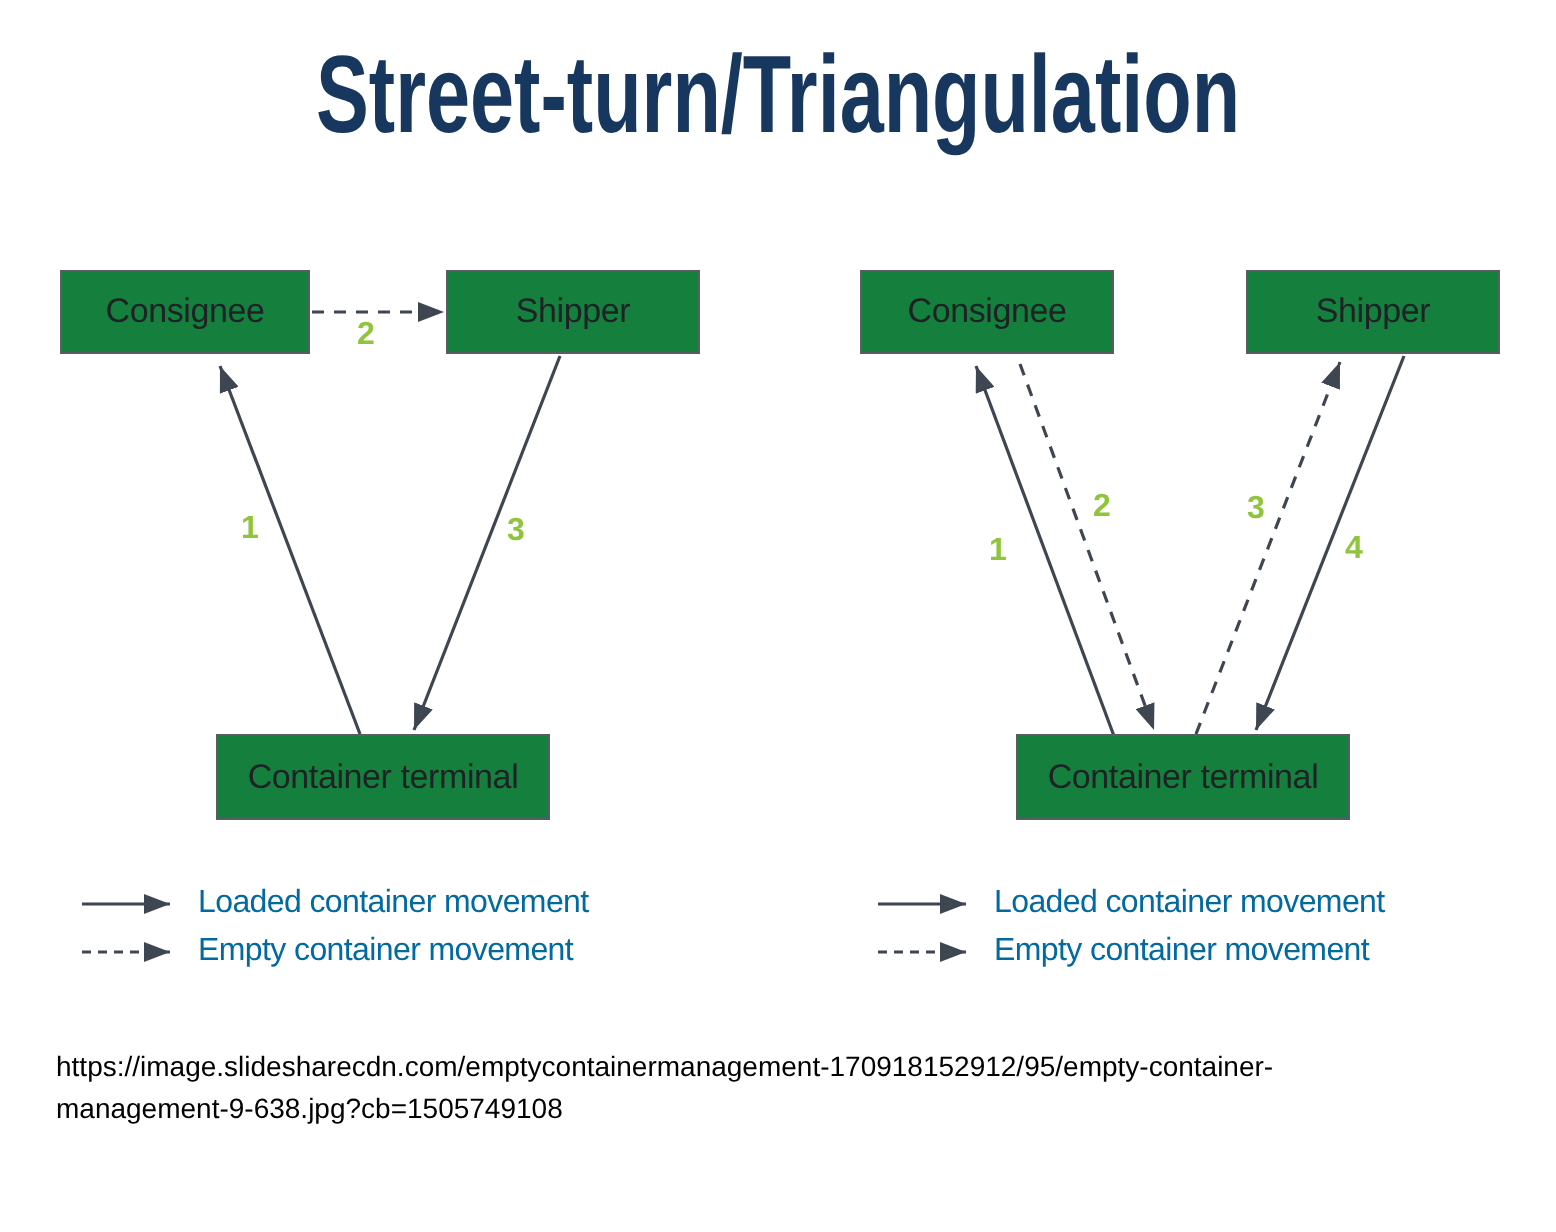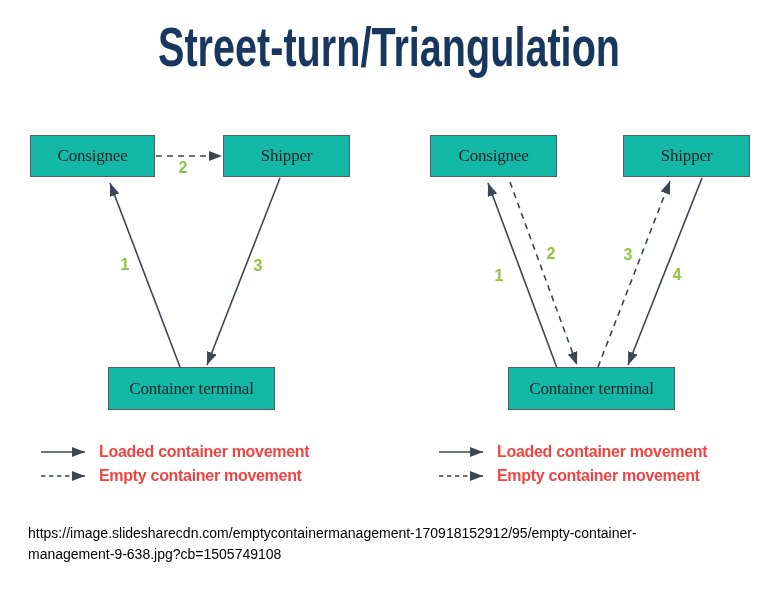--- a/index.html
+++ b/index.html
@@ -10,33 +10,33 @@
   .title{
     position:absolute;top:16px;left:0;width:778px;text-align:center;
     font-weight:bold;font-size:55px;line-height:62px;color:#17375e;
     transform:scaleX(0.72);transform-origin:50% 50%;white-space:nowrap;
   }
   .diagram{position:absolute;width:320px;height:280px;}
   #diag-left{left:30px;top:135px;}
   #diag-right{left:430px;top:135px;}
   .arrows{position:absolute;left:0;top:0;width:320px;height:280px;}
   .node{
-    position:absolute;box-sizing:border-box;background:#14b8a6;
+    position:absolute;box-sizing:border-box;background:#15803d;
     border:1px solid #595d63;display:flex;align-items:center;justify-content:center;
-    font-size:17px;letter-spacing:-0.2px;color:#1e2126;white-space:nowrap;font-family:Liberation Serif, serif;
+    font-size:17px;letter-spacing:-0.2px;color:#1e2126;white-space:nowrap;
   }
   .num{
     position:absolute;transform:translate(-50%,-50%);
     color:#8fc43c;font-weight:bold;font-size:16px;
   }
   .legend{position:absolute;display:flex;flex-direction:column;gap:8px;}
   #legend-left{left:40px;top:444px;}
   #legend-right{left:438px;top:444px;}
   .legend-row{display:flex;align-items:center;gap:13px;height:16px;}
-  .legend-row span{font-size:16px;letter-spacing:-0.3px;color:#ef4444;white-space:nowrap;font-weight:bold;}
+  .legend-row span{font-size:16px;letter-spacing:-0.3px;color:#0369a1;white-space:nowrap;}
   .legend-arrow{flex:0 0 auto;display:block;}
   .source{
     position:absolute;left:28px;top:523px;width:645px;
     font-size:14px;line-height:21px;color:#000000;word-break:normal;
   }
 </style>
 </head>
 <body>
 
 <div class="slide">

